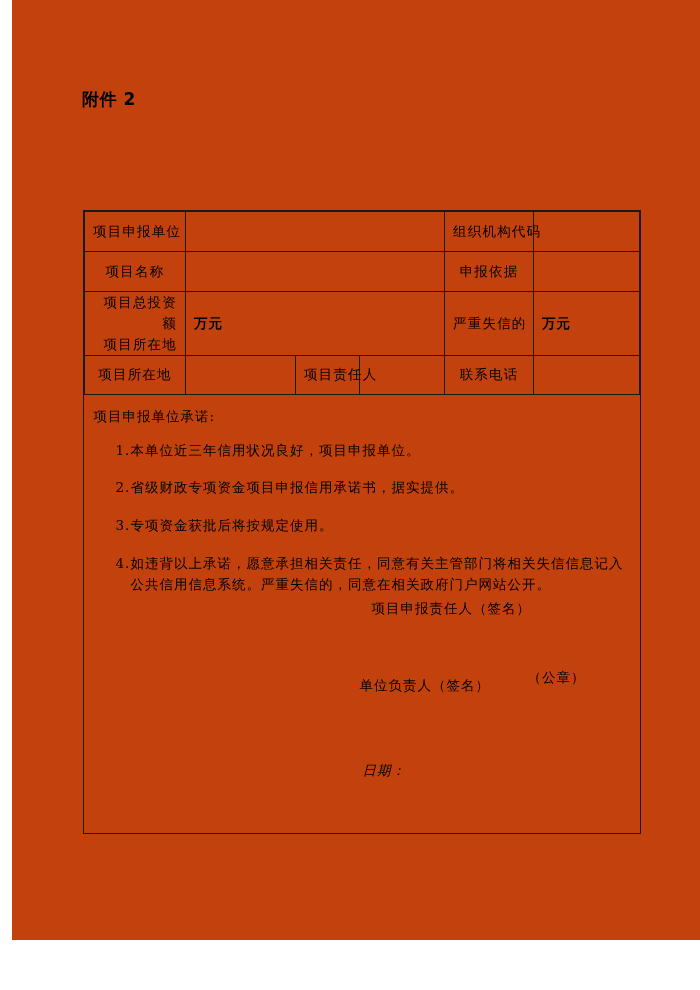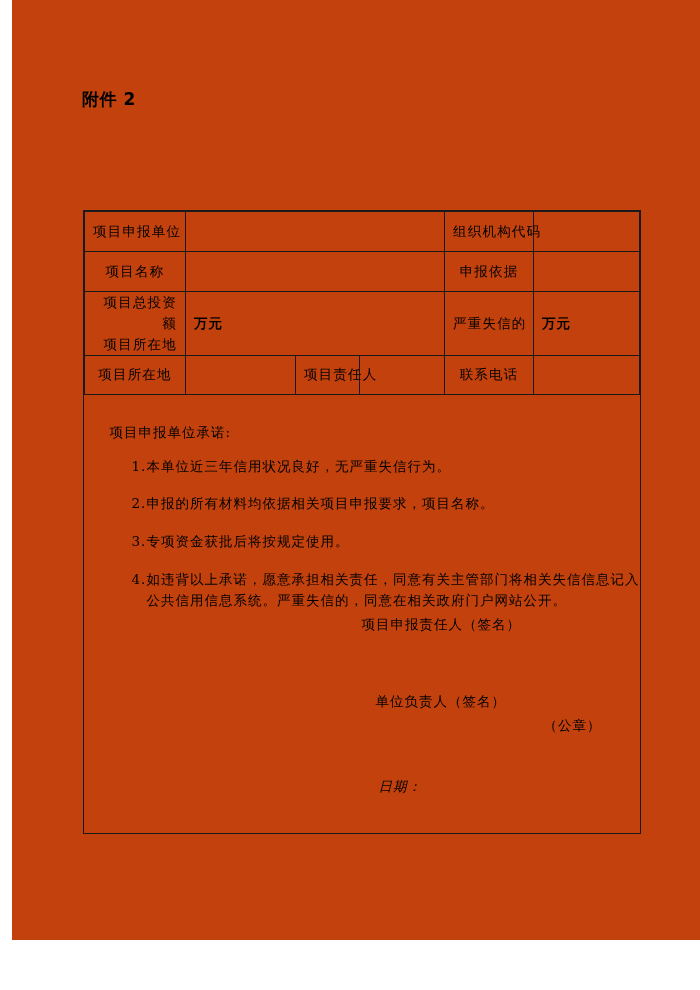--- a/index.html
+++ b/index.html
@@ -93,21 +93,21 @@
     text-align: right;
   }
 
   .r1 td, .r2 td { height: 39px; }
   .r3 td { height: 50px; }
   .r4 td { height: 38px; }
 
   
   .body-cell {
     border: none !important;
-    padding: 16px !important;
+    padding: 0 !important;
     vertical-align: top;
   }
   .body-inner {
     position: relative;
     height: 456px;
     padding: 0;
   }
 
   .pledge-intro {
     position: absolute;
@@ -139,23 +139,23 @@
   .pledge-text {
     flex: 1 1 auto;
   }
 
   .sign-line {
     position: absolute;
     font-size: 13.5px;
     letter-spacing: 1px;
     white-space: nowrap;
   }
-  .sign-responsible { left: 261px; top: 203px; text-align: center; }
+  .sign-responsible { left: 287px; top: 203px; text-align: center; }
   .sign-unit        { left: 275px; top: 280px; }
-  .sign-seal        { left: 443px; top: 304px; }
+  .sign-seal        { left: 443px; top: 274px; font-family: Liberation Mono, monospace; }
   .sign-date        { left: 278px; top: 365px; font-style: italic; }
 </style>
 </head>
 <body>
 
 <div class="page">
 
   <div class="attachment-label">附件 2</div>
 
 
@@ -210,25 +210,25 @@
 
         <tr>
           <td class="body-cell" colspan="6">
             <div class="body-inner">
 
               <div class="pledge-intro">项目申报单位承诺:</div>
 
               <div class="pledge-list">
                 <div class="pledge-item">
                   <span class="pledge-num">1.</span>
-                  <span class="pledge-text">本单位近三年信用状况良好，无严重失信行为。</span>
+                  <span class="pledge-text">本单位近三年信用状况良好，项目申报单位。</span>
                 </div>
                 <div class="pledge-item">
                   <span class="pledge-num">2.</span>
-                  <span class="pledge-text">申报的所有材料均依据相关项目申报要求，项目名称。</span>
+                  <span class="pledge-text">省级财政专项资金项目申报信用承诺书，据实提供。</span>
                 </div>
                 <div class="pledge-item">
                   <span class="pledge-num">3.</span>
                   <span class="pledge-text">专项资金获批后将按规定使用。</span>
                 </div>
                 <div class="pledge-item">
                   <span class="pledge-num">4.</span>
                   <span class="pledge-text">如违背以上承诺，愿意承担相关责任，同意有关主管部门将相关失信信息记入公共信用信息系统。严重失信的，同意在相关政府门户网站公开。</span>
                 </div>
               </div>

